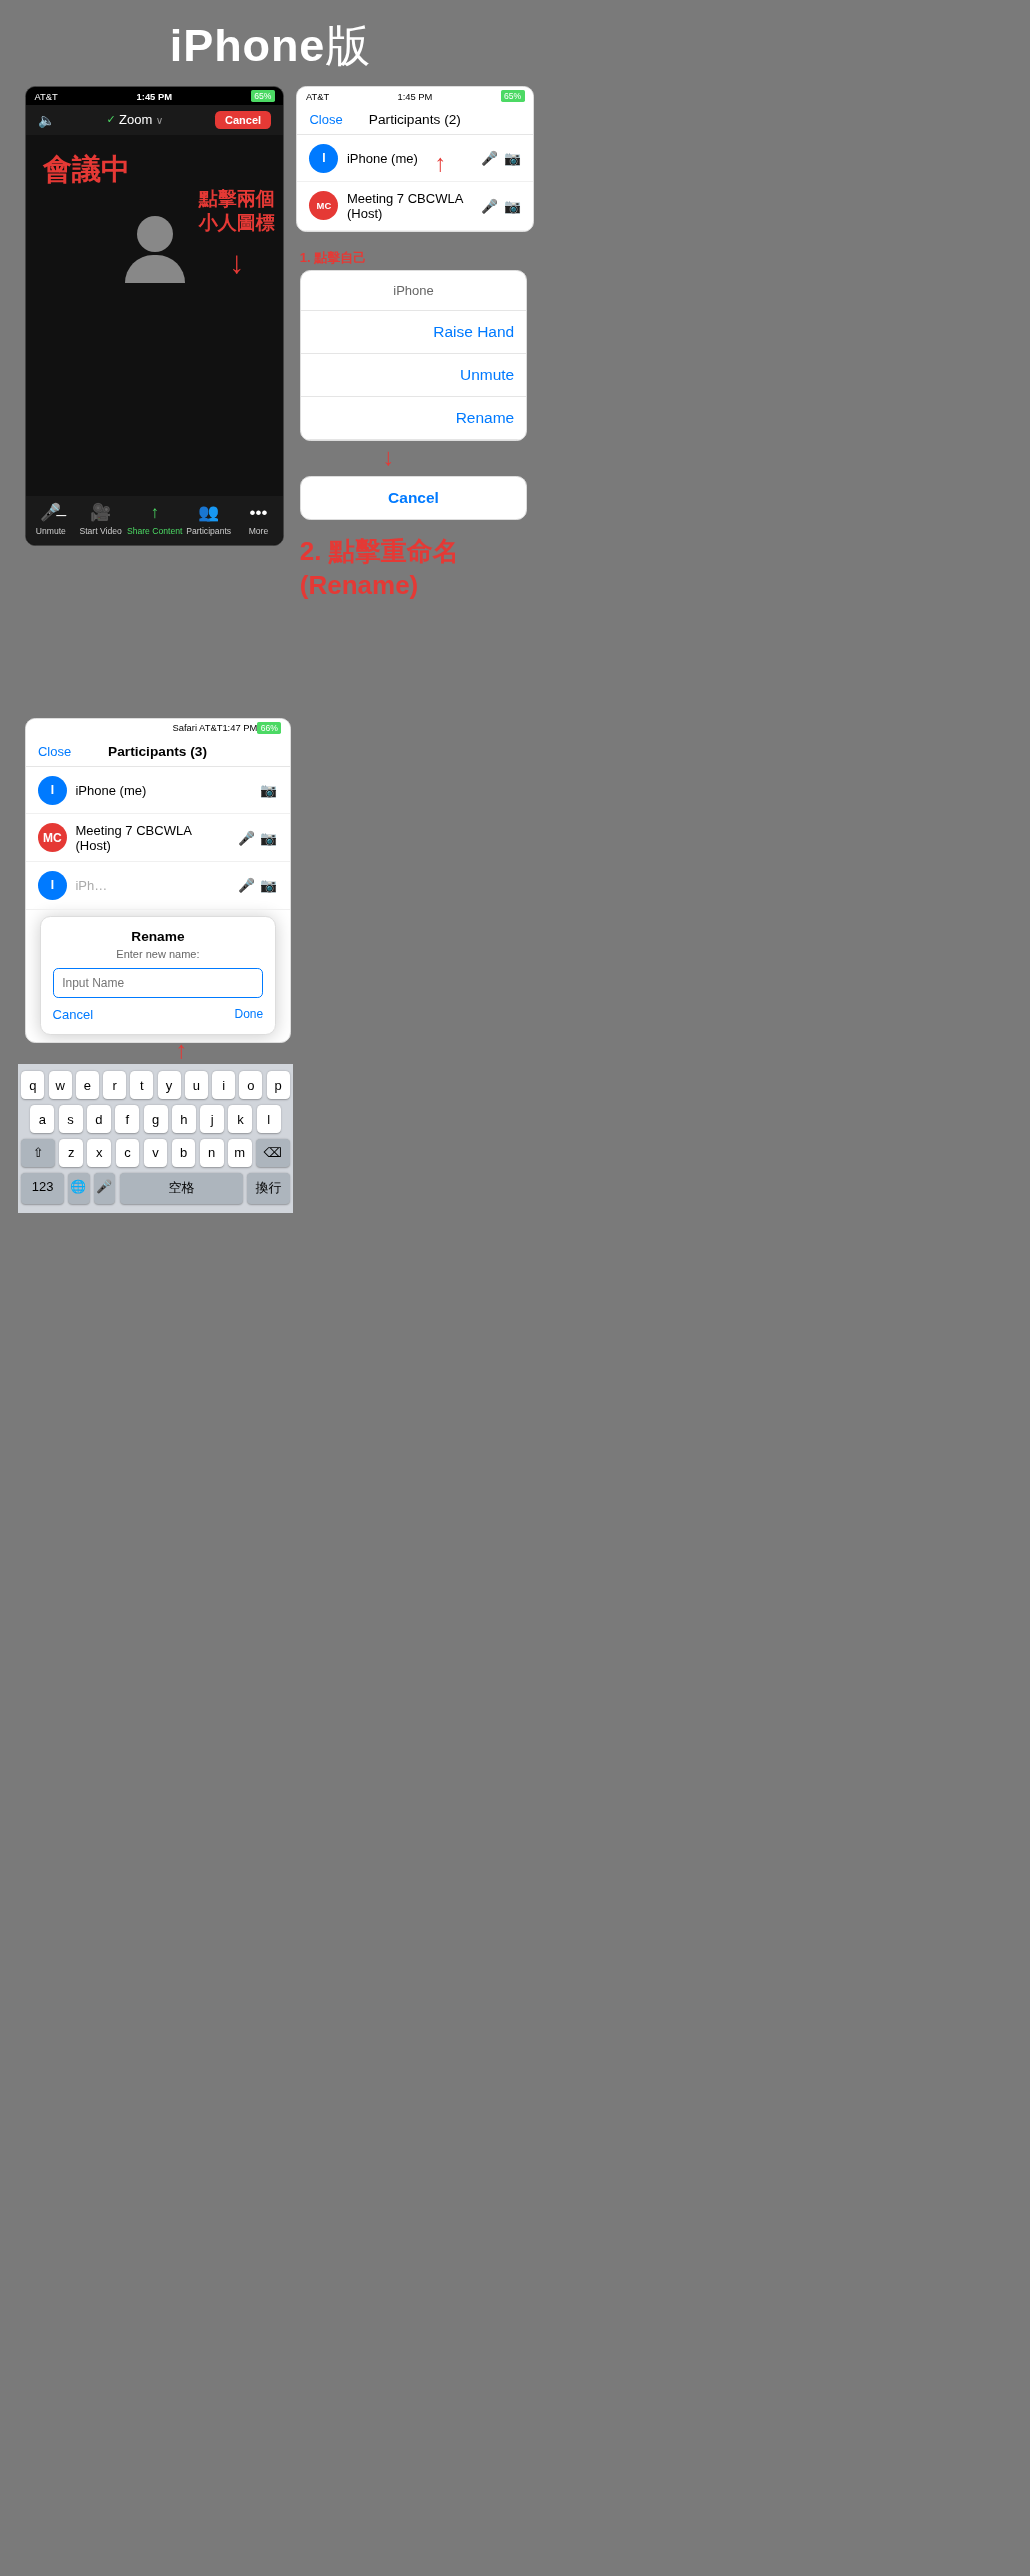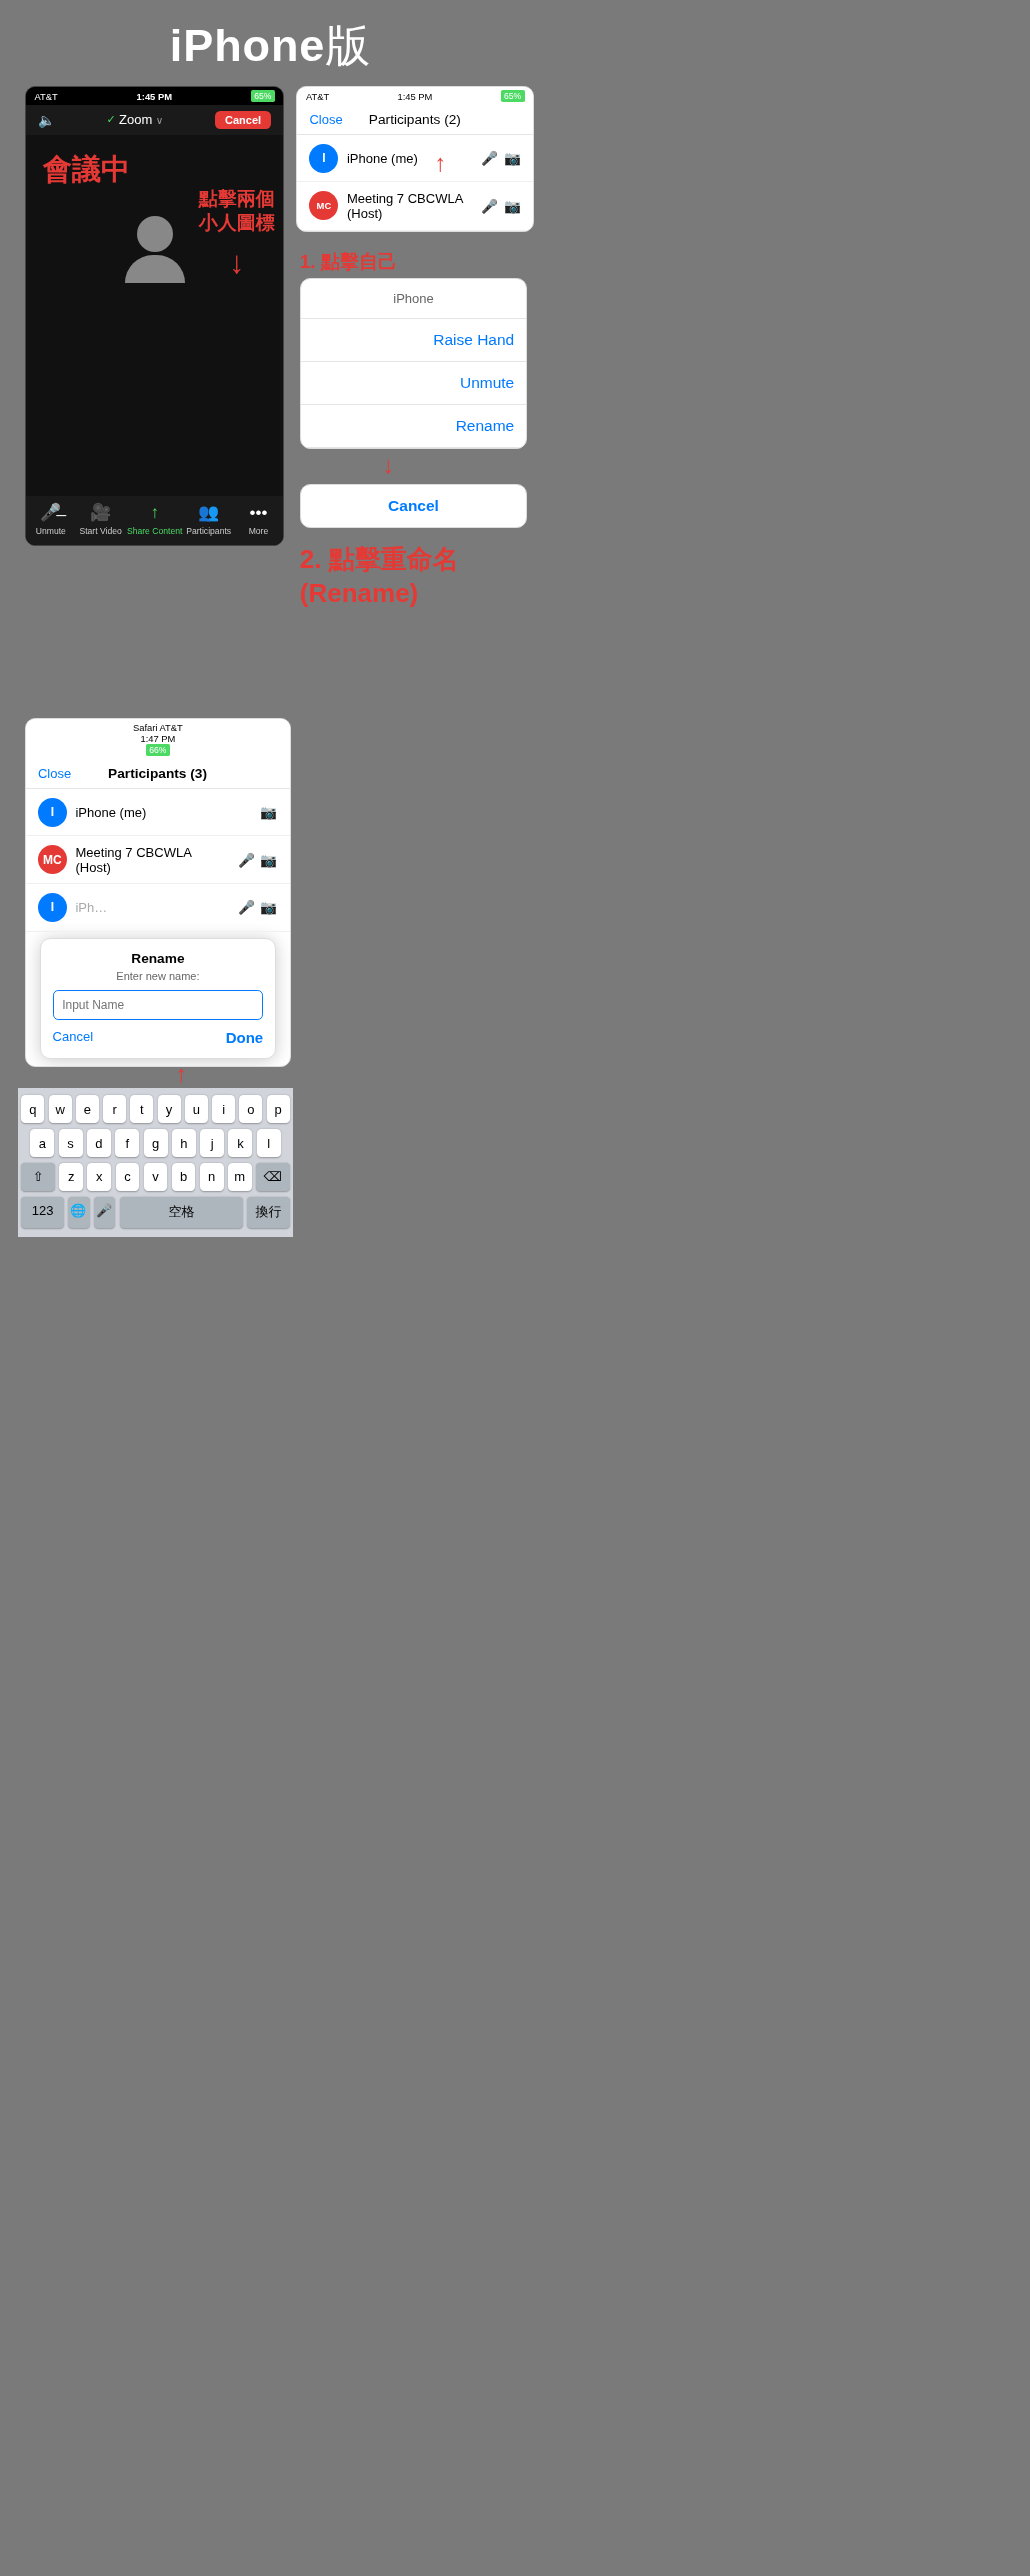--- a/index.html
+++ b/index.html
@@ -223,21 +223,21 @@
       font-weight: 700;
       font-size: 12px;
       flex-shrink: 0;
     }
     .participant-name { flex: 1; font-size: 13px; color: #000; }
     .participant-icons { display: flex; gap: 5.2px; align-items: center; }
 
     
     .right-annotation-1 {
       color: #e53935;
-      font-size: 19px;
+      font-size: 13px;
       font-weight: 700;
       padding: 6.9px 3.4px 3.4px 3.4px;
     }
 
     
     .action-sheet {
       background: #fff;
       border-radius: 10.3px;
       overflow: hidden;
       border: 1.7px solid #ddd;
@@ -277,26 +277,25 @@
       border-radius: 10.3px;
       overflow: hidden;
       border: 1.7px solid #ddd;
       margin: 0 6.9px 0 6.9px;
       width: 266px;
       flex-shrink: 0;
     }
     .screen3-status {
       background: #fff;
       display: flex;
-      justify-content: center;
+      justify-content: flex-end;
       align-items: center;
       padding: 3.4px 8.6px;
       font-size: 9.4px;
       color: #000;
-      flex-direction: column;
     }
     .screen3-header {
       display: flex;
       justify-content: space-between;
       align-items: center;
       padding: 6.9px 12px;
       border-bottom: 0.9px solid #e5e5e5;
     }
     .screen3-header .close-btn { color: #007aff; font-size: 13px; }
     .screen3-header .title { font-size: 13.7px; font-weight: 700; }
@@ -327,21 +326,21 @@
       padding: 6.9px 8.6px;
       font-size: 12px;
       margin: 8.6px 0;
       color: #999;
     }
     .rename-modal-btns {
       display: flex;
       justify-content: space-between;
     }
     .rename-modal-btns .cancel { color: #007aff; font-size: 13px; }
-    .rename-modal-btns .done { color: #007aff; font-size: 15px; font-weight: 700; }
+    .rename-modal-btns .done { color: #007aff; font-size: 12px; font-weight: 400; }
 
     .annotation-bottom {
       color: #e53935;
       font-size: 22px;
       font-weight: 700;
       text-align: center;
       padding: 13.7px 8.6px;
       line-height: 1.4;
     }
 

